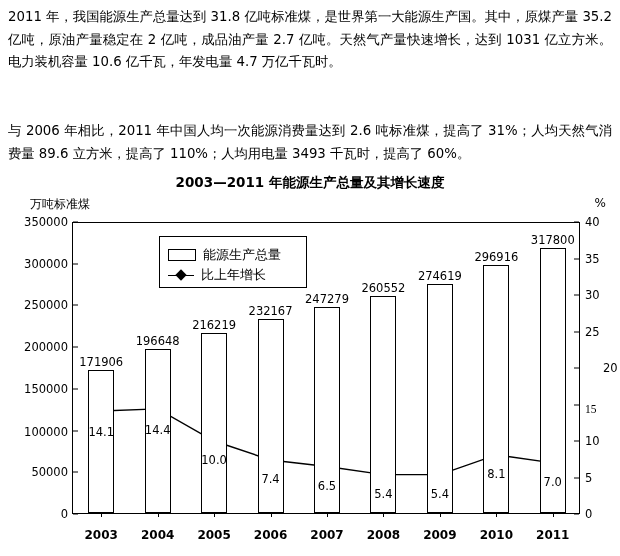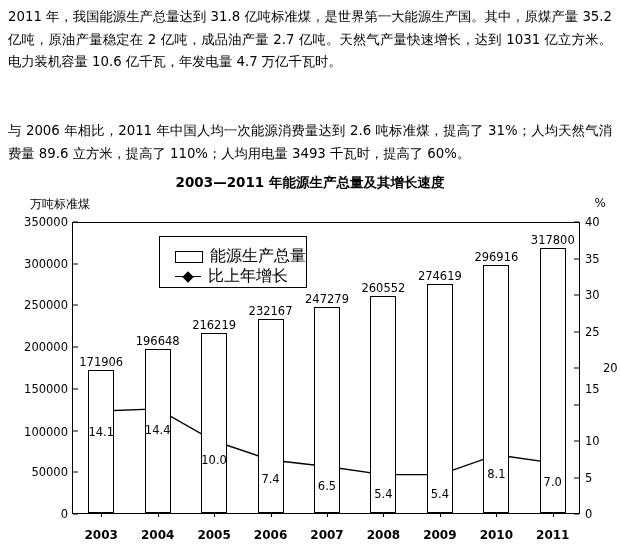--- a/index.html
+++ b/index.html
@@ -150,22 +150,22 @@
     left: 86px;
     top: 14px;
     width: 148px;
     height: 52px;
     border: 1px solid #000;
     background: #fff;
     box-sizing: border-box;
   }
   .legend-row {
     position: absolute;
-    left: 15px;
-    font-size: 16px;
+    left: 8px;
+    font-size: 13px;
     white-space: nowrap;
   }
   .legend-row .sw-bar {
     display: inline-block;
     width: 26px;
     height: 10px;
     border: 1px solid #000;
     background: #fff;
     vertical-align: middle;
     margin-right: 7px;
@@ -251,21 +251,21 @@
         <div class="ytick-left" style="top: 41.7143px;">300000</div>
         <div class="tickmark-l" style="top: 41.7143px;"></div>
         <div class="ytick-left" style="top: 0px;">350000</div>
         <div class="tickmark-l" style="top: 0px;"></div>
         <div class="ytick-right" style="top: 292px;">0</div>
         <div class="tickmark-r" style="top: 292px;"></div>
         <div class="ytick-right" style="top: 255.5px;">5</div>
         <div class="tickmark-r" style="top: 255.5px;"></div>
         <div class="ytick-right" style="top: 219px;">10</div>
         <div class="tickmark-r" style="top: 219px;"></div>
-        <div class="ytick-right" style="top: 167px;">15</div>
+        <div class="ytick-right" style="top: 187px; font-family: Liberation Serif, serif;">15</div>
         <div class="tickmark-r" style="top: 182.5px;"></div>
         <div class="ytick-right" style="top: 146px; margin-left: 24px;">20</div>
         <div class="tickmark-r" style="top: 146px;"></div>
         <div class="ytick-right" style="top: 109.5px;">25</div>
         <div class="tickmark-r" style="top: 109.5px;"></div>
         <div class="ytick-right" style="top: 73px;">30</div>
         <div class="tickmark-r" style="top: 73px;"></div>
         <div class="ytick-right" style="top: 36.5px;">35</div>
         <div class="tickmark-r" style="top: 36.5px;"></div>
         <div class="ytick-right" style="top: 0px;">40</div>

